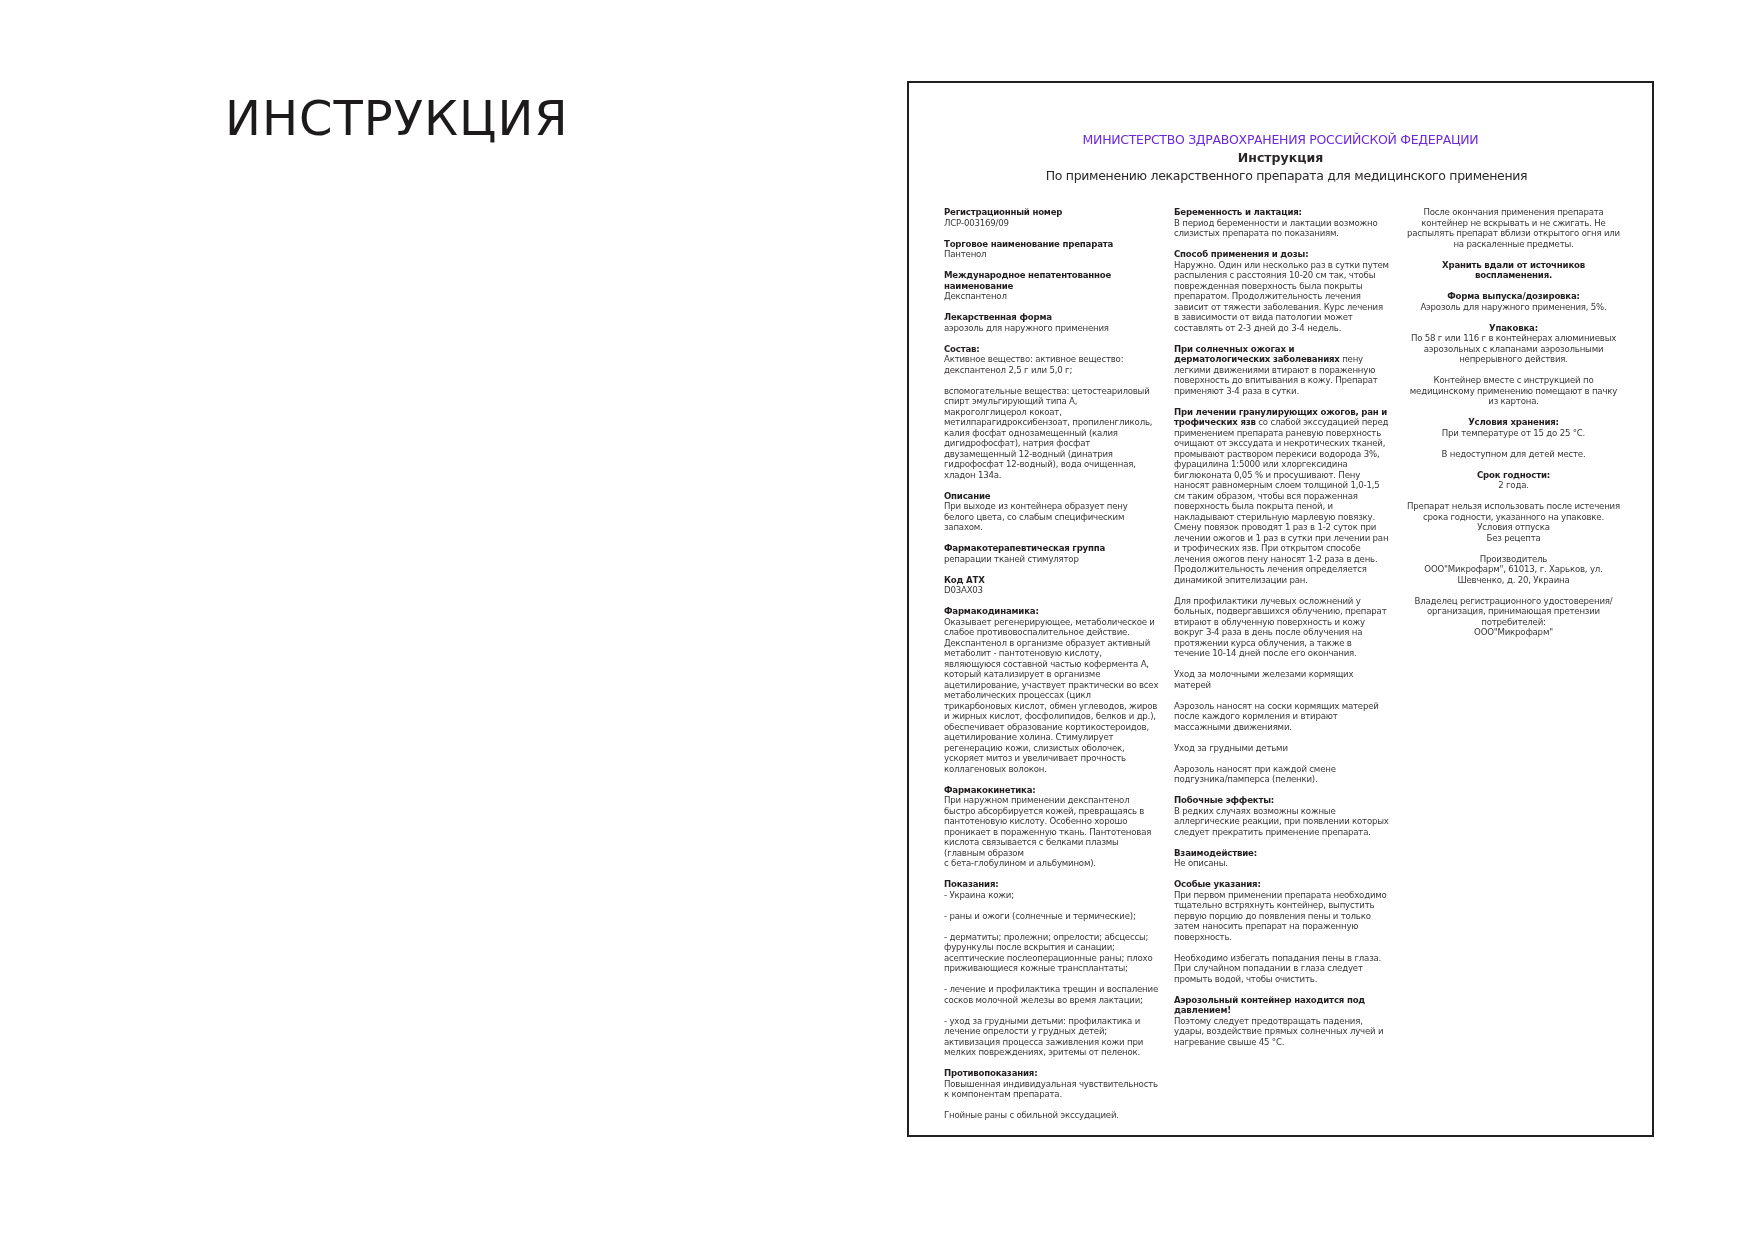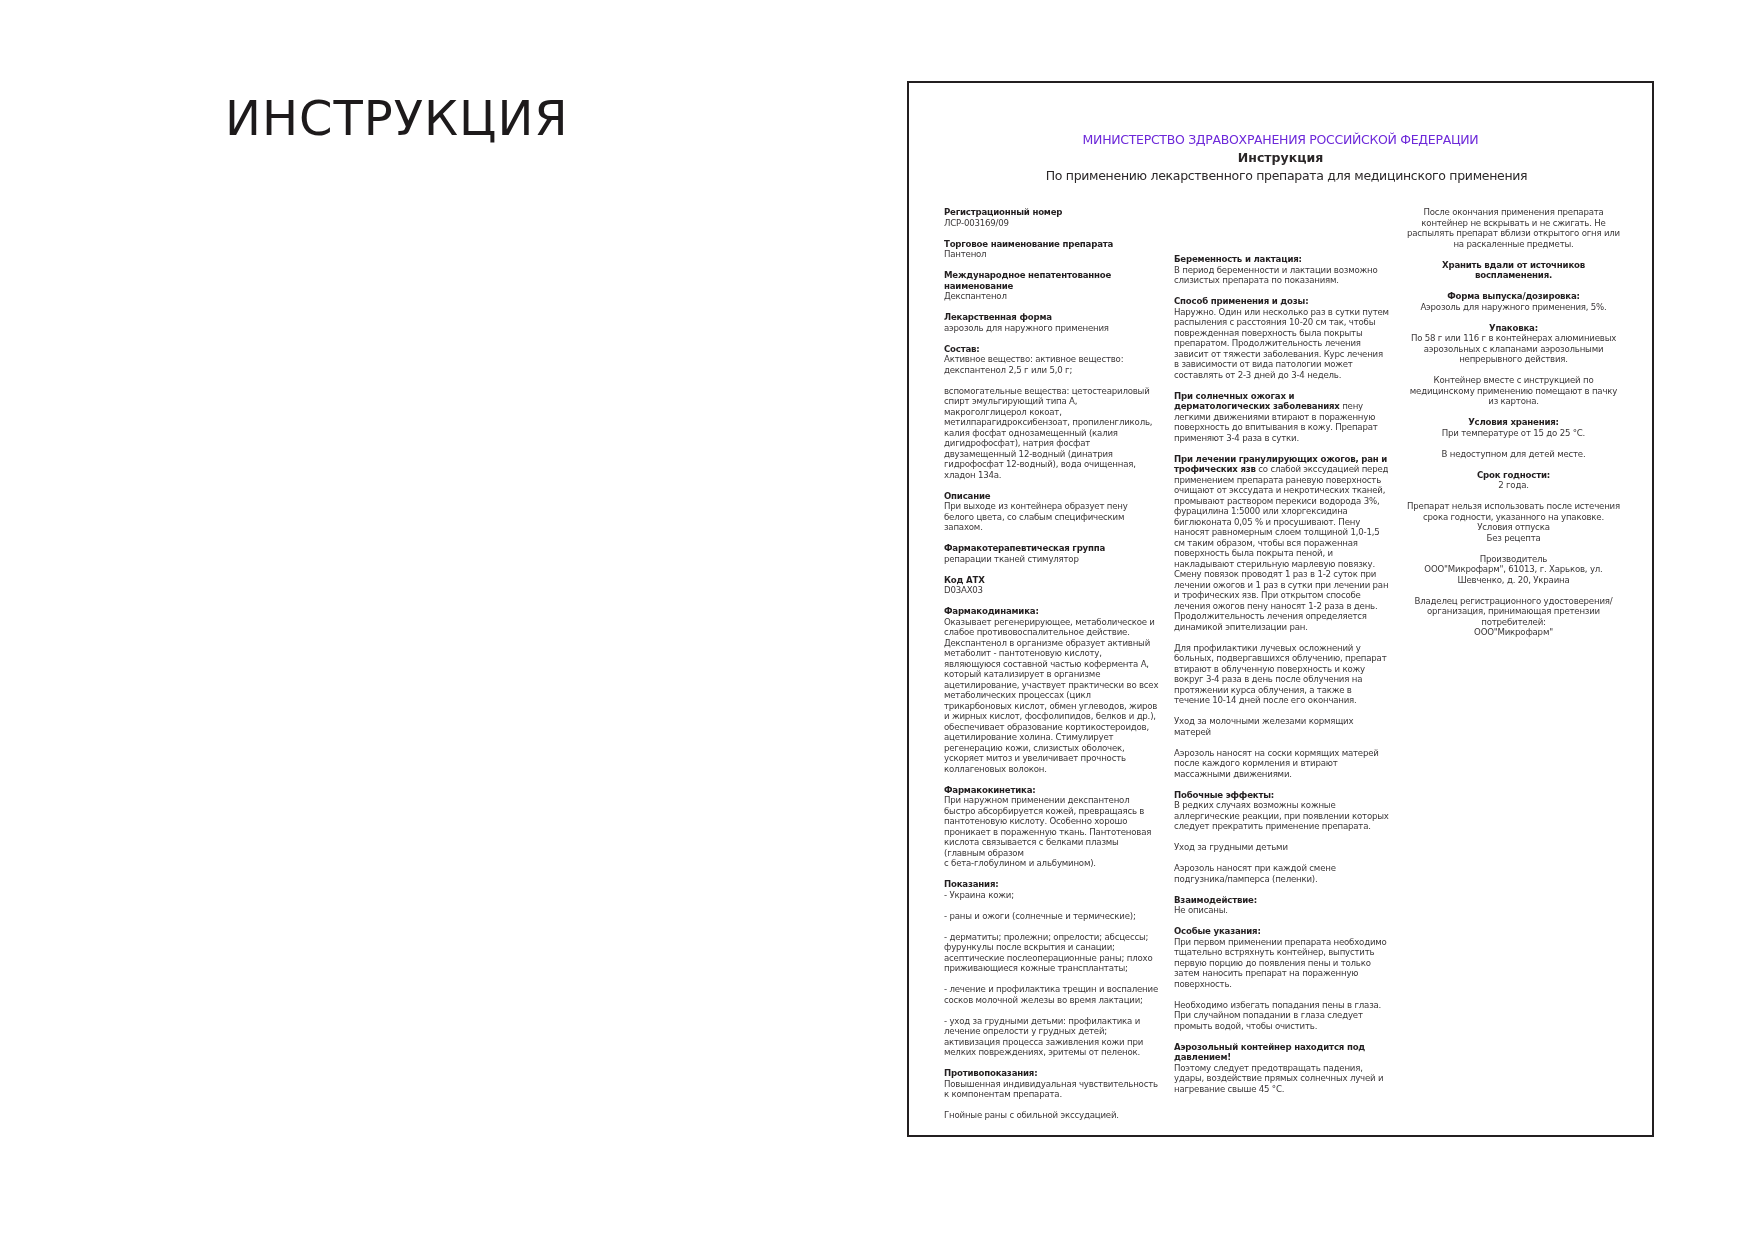--- a/index.html
+++ b/index.html
@@ -18,21 +18,21 @@
   }
   .doc-header { position: absolute; left: 0; right: 0; top: 48px; text-align: center; }
   .doc-header .ministry { font-size: 12.5px; line-height: 18px; letter-spacing: -0.3px; color: #6d28d9; }
   .doc-header .title { font-size: 12.5px; line-height: 18px; font-weight: bold; color: #2b2728; }
   .doc-header .subtitle { font-size: 12.5px; line-height: 18px; letter-spacing: -0.3px; color: #2b2728; padding-left: 12px; }
   .col {
     position: absolute; top: 124px; font-size: 8.6px; line-height: 10.5px; color: #3a3637;
     letter-spacing: -0.2px;
   }
   .col1 { left: 35px; width: 215px; }
-  .col2 { left: 265px; width: 215px; margin-top: 47px; }
+  .col2 { left: 265px; width: 215px; }
   .col3 { left: 497px; width: 215px; text-align: center; }
   .section { margin: 0 0 10.5px 0; }
   .section .h { font-weight: bold; color: #231f20; }
   .section .p { white-space: pre-line; }
   .section .p + .p { margin-top: 10.5px; }
   .inline-bold { font-weight: bold; color: #231f20; }
 </style>
 </head>
 <body>
 
@@ -121,26 +121,26 @@
       <div class="p"><span class="inline-bold">При лечении гранулирующих ожогов, ран и трофических язв</span><span> со слабой экссудацией перед применением препарата раневую поверхность очищают от экссудата и некротических тканей, промывают раствором перекиси водорода 3%, фурацилина 1:5000 или хлоргексидина биглюконата 0,05 % и просушивают. Пену наносят равномерным слоем толщиной 1,0-1,5 см таким образом, чтобы вся пораженная поверхность была покрыта пеной, и накладывают стерильную марлевую повязку. Смену повязок проводят 1 раз в 1-2 суток при лечении ожогов и 1 раз в сутки при лечении ран и трофических язв. При открытом способе лечения ожогов пену наносят 1-2 раза в день. Продолжительность лечения определяется динамикой эпителизации ран.</span></div>
     </div>
     <div class="section">
       <div class="p">Для профилактики лучевых осложнений у больных, подвергавшихся облучению, препарат втирают в облученную поверхность и кожу вокруг 3-4 раза в день после облучения на протяжении курса облучения, а также в течение 10-14 дней после его окончания.</div>
     </div>
     <div class="section">
       <div class="p">Уход за молочными железами кормящих матерей</div>
       <div class="p">Аэрозоль наносят на соски кормящих матерей после каждого кормления и втирают массажными движениями.</div>
     </div>
     <div class="section">
+      <div class="p">Уход за грудными детьми</div>
+      <div class="p">Аэрозоль наносят при каждой смене подгузника/памперса (пеленки).</div>
+    </div>
+    <div class="section">
       <div class="h">Побочные эффекты:</div>
       <div class="p">В редких случаях возможны кожные аллергические реакции, при появлении которых следует прекратить применение препарата.</div>
-    </div>
-    <div class="section">
-      <div class="p">Уход за грудными детьми</div>
-      <div class="p">Аэрозоль наносят при каждой смене подгузника/памперса (пеленки).</div>
     </div>
     <div class="section">
       <div class="h">Взаимодействие:</div>
       <div class="p">Не описаны.</div>
     </div>
     <div class="section">
       <div class="h">Особые указания:</div>
       <div class="p">При первом применении препарата необходимо тщательно встряхнуть контейнер, выпустить первую порцию до появления пены и только затем наносить препарат на пораженную поверхность.</div>
       <div class="p">Необходимо избегать попадания пены в глаза. При случайном попадании в глаза следует промыть водой, чтобы очистить.</div>
     </div>

